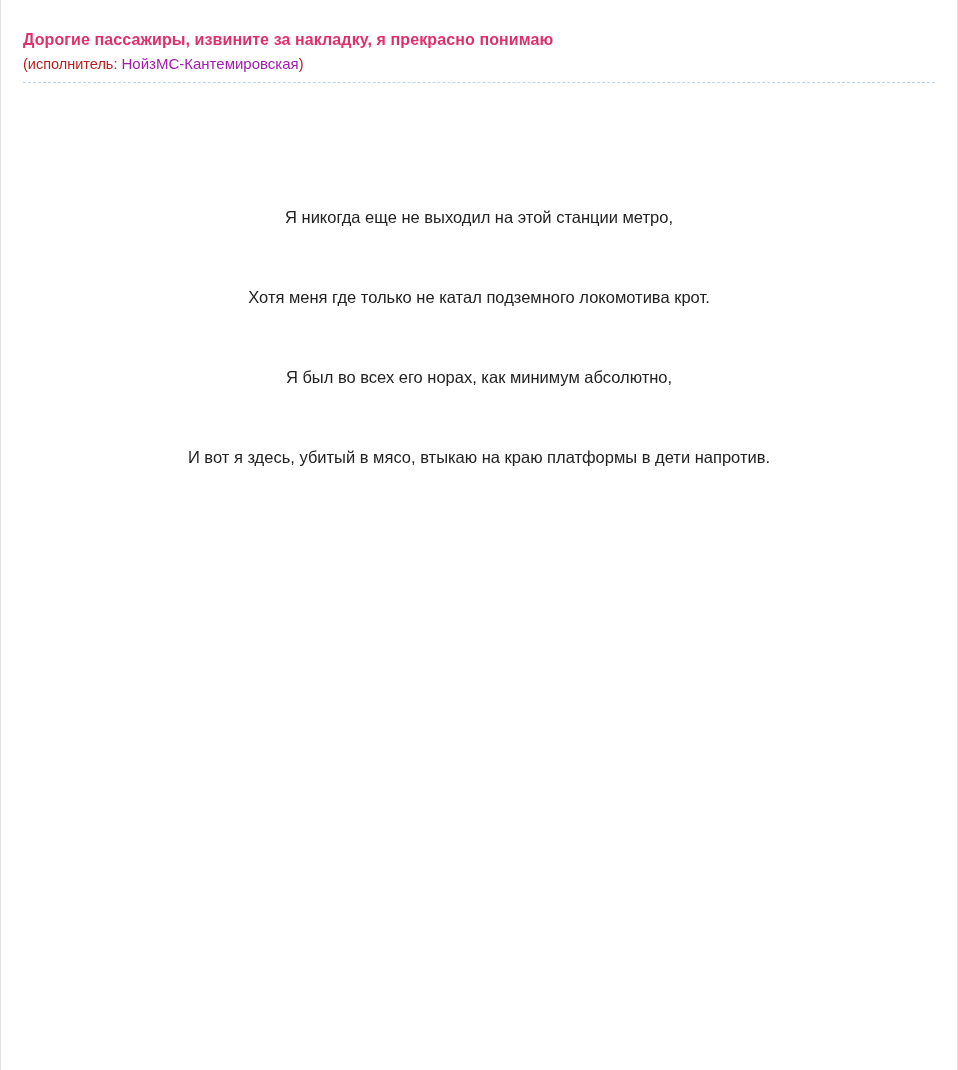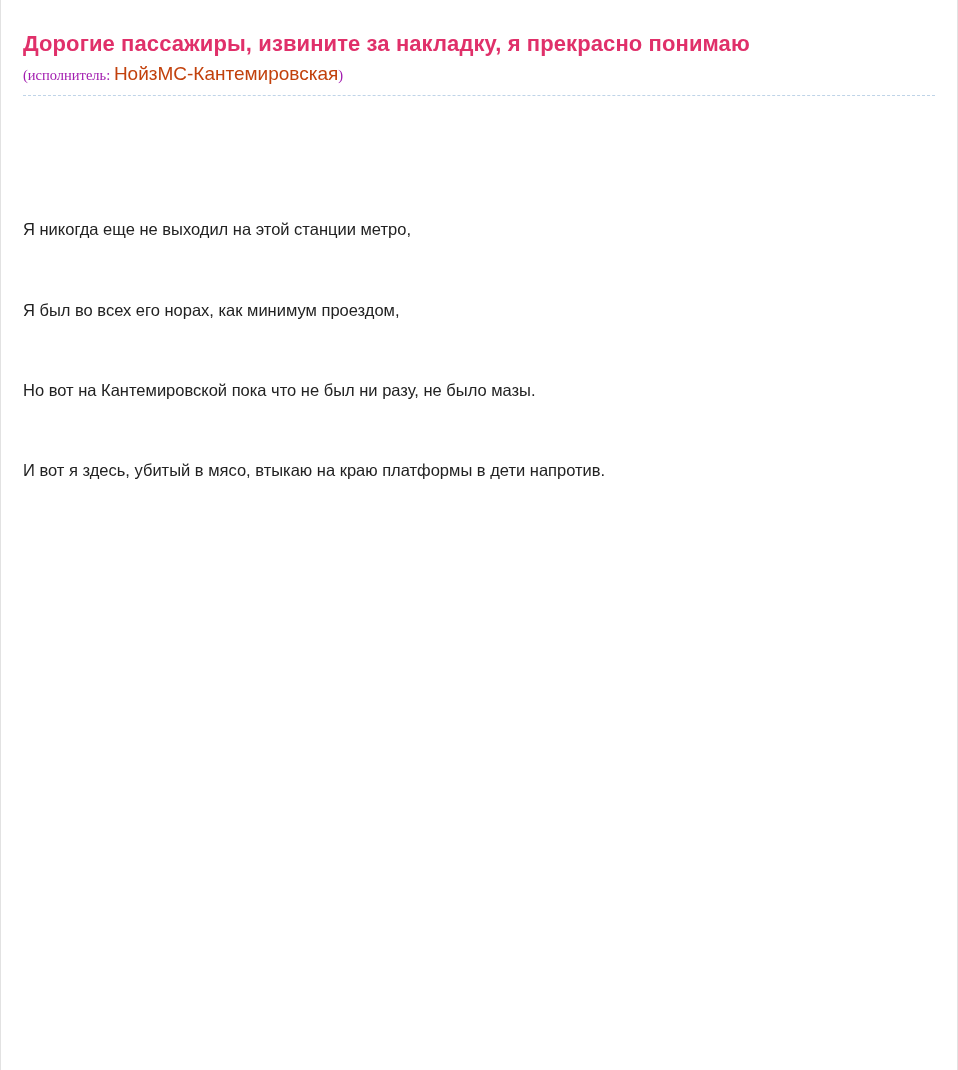--- a/index.html
+++ b/index.html
@@ -16,74 +16,74 @@
     box-sizing: border-box;
     width: 958px;
     min-height: 1070px;
     background: #ffffff;
     border-left: 1px solid #e2e2e2;
     border-right: 1px solid #e2e2e2;
     padding: 30px 22px 40px 22px;
   }
   .song-title {
     color: #e0306a;
-    font-size: 22px;
+    font-size: 16px;
     font-weight: bold;
     line-height: 1.3;
     margin: 0 0 4px 0;
     letter-spacing: 0.1px;
   }
   .artist-line {
     font-size: 14.5px;
     color: #333333;
     padding-bottom: 10px;
     border-bottom: 1px dashed #bfd4e8;
     margin-bottom: 14px;
   }
   .artist-line .paren {
-    color: #a21caf;
-    font-family: Liberation Serif, serif;
+    color: #b91c1c;
   }
   .artist-link {
-    color: #c2410c;
+    color: #a21caf;
     text-decoration: none;
-    font-size: 19px;
+    font-size: 15px;
   }
   .lyrics {
     font-size: 16.5px;
     color: #222222;
     line-height: 1.62;
     white-space: pre-wrap;
     margin: 0;
     font-family: "Liberation Sans", sans-serif;
   }
   .stanza {
     margin: 0 0 22px 0;
   }
   .stanza:last-child {
     margin-bottom: 0;
   }
   .line {
     white-space: pre-wrap;
+    text-align: center;
   }
 </style>
 </head>
 <body>
 
 <div class="page">
 
   <h1 class="song-title">Дорогие пассажиры, извините за накладку, я прекрасно понимаю</h1>
 
   <div class="artist-line"><span class="paren">(исполнитель: </span><a class="artist-link" href="#">НойзМС-Кантемировская</a><span class="paren">)</span></div>
 
   <div class="lyrics">
     <div class="stanza">
       <div class="line">Я никогда еще не выходил на этой станции метро,</div>
-      <div class="line">Я был во всех его норах, как минимум проездом,</div>
-      <div class="line">Но вот на Кантемировской пока что не был ни разу, не было мазы.</div>
+      <div class="line">Хотя меня где только не катал подземного локомотива крот.</div>
+      <div class="line">Я был во всех его норах, как минимум абсолютно,</div>
       <div class="line">И вот я здесь, убитый в мясо, втыкаю на краю платформы в дети напротив.</div>
       
       
       
     </div>
 
     
 
     
 

